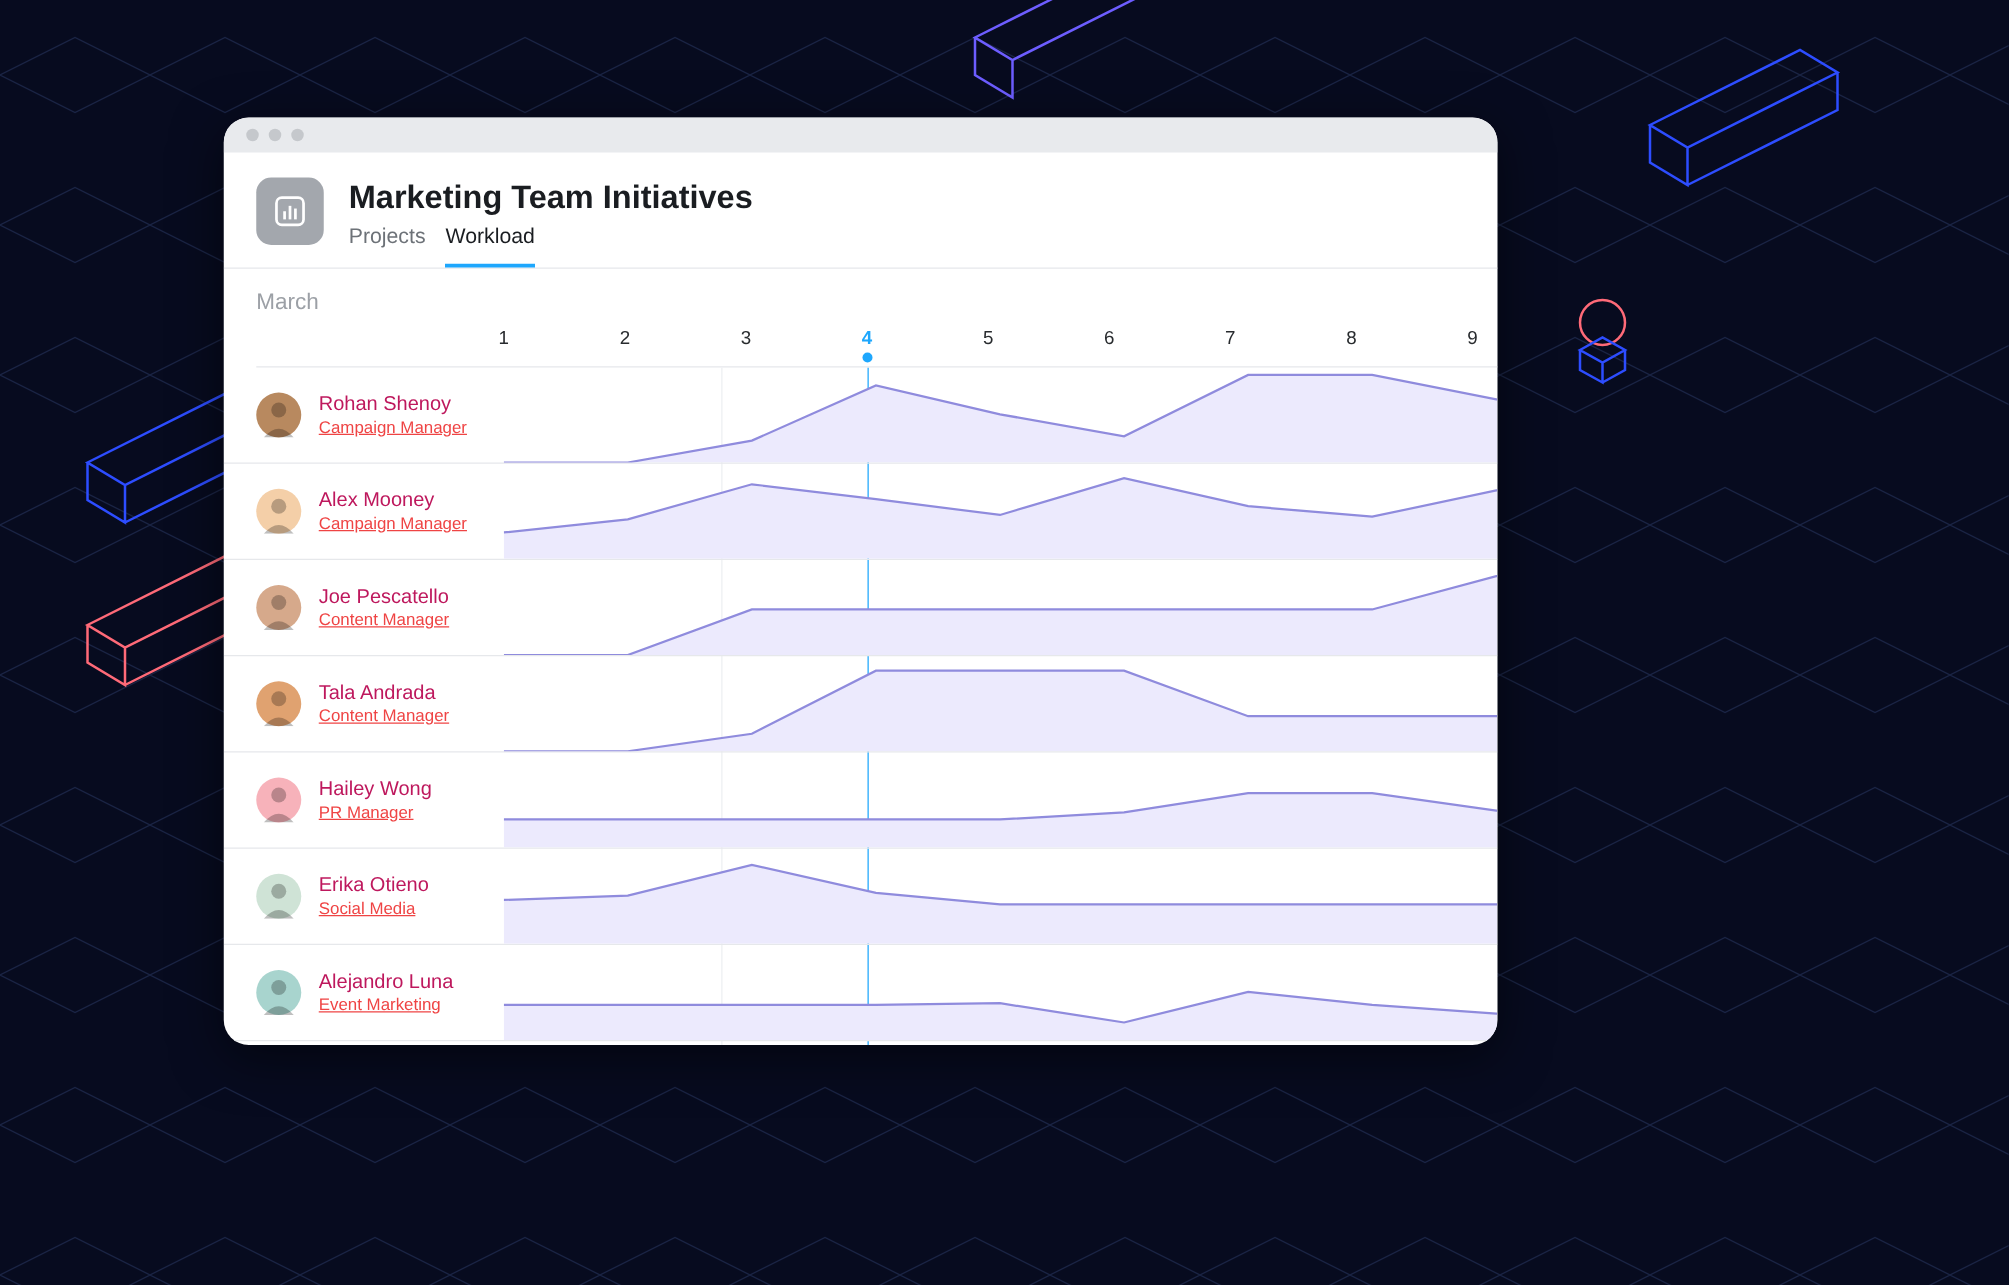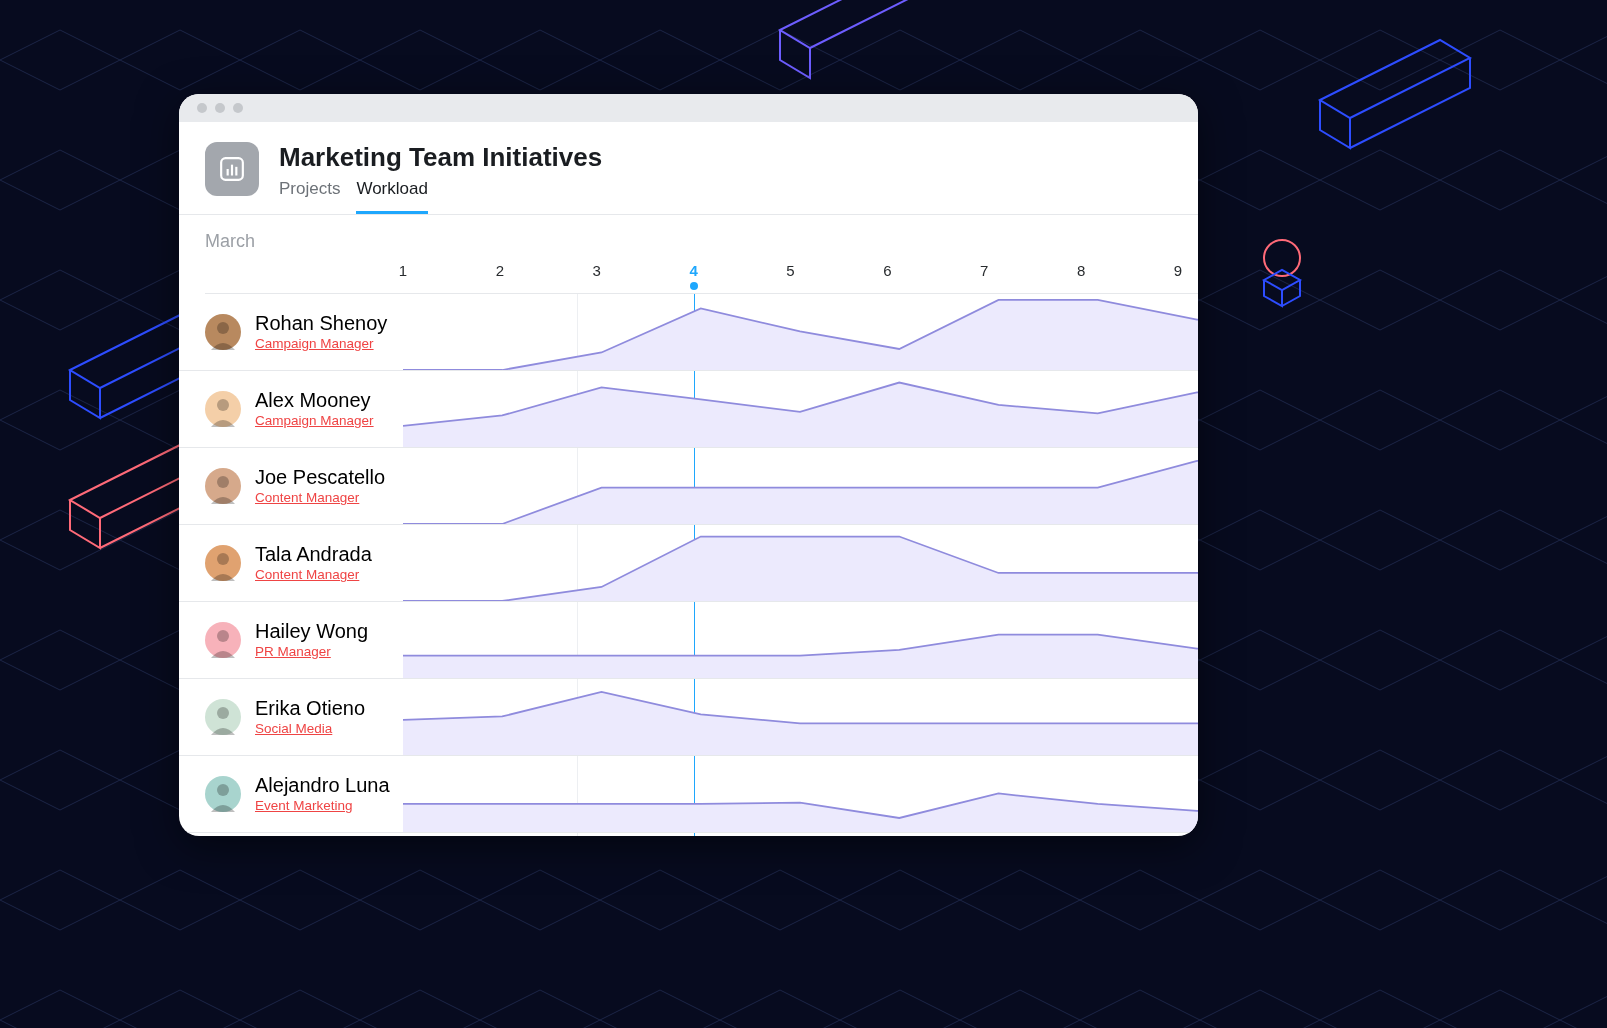--- a/index.html
+++ b/index.html
@@ -134,21 +134,21 @@
   gap: 14px;
   padding-left: 26px;
 }
 .avatar {
   width: 36px;
   height: 36px;
   border-radius: 50%;
   flex-shrink: 0;
 }
 .label-text { display: flex; flex-direction: column; }
-.person-name { font-size: 20px; color: #000000; line-height: 1.25; }
+.person-name { font-size: 16px; color: #be185d; line-height: 1.25; }
 .person-role { font-size: 13.5px; color: #ef4444; line-height: 1.25; text-decoration: underline; }
 .row-chart {
   position: absolute;
   left: 224px;
   right: 0;
   top: 0;
   bottom: 0;
 }
 .row-chart svg { width: 100%; height: 100%; display: block; }
 </style>

